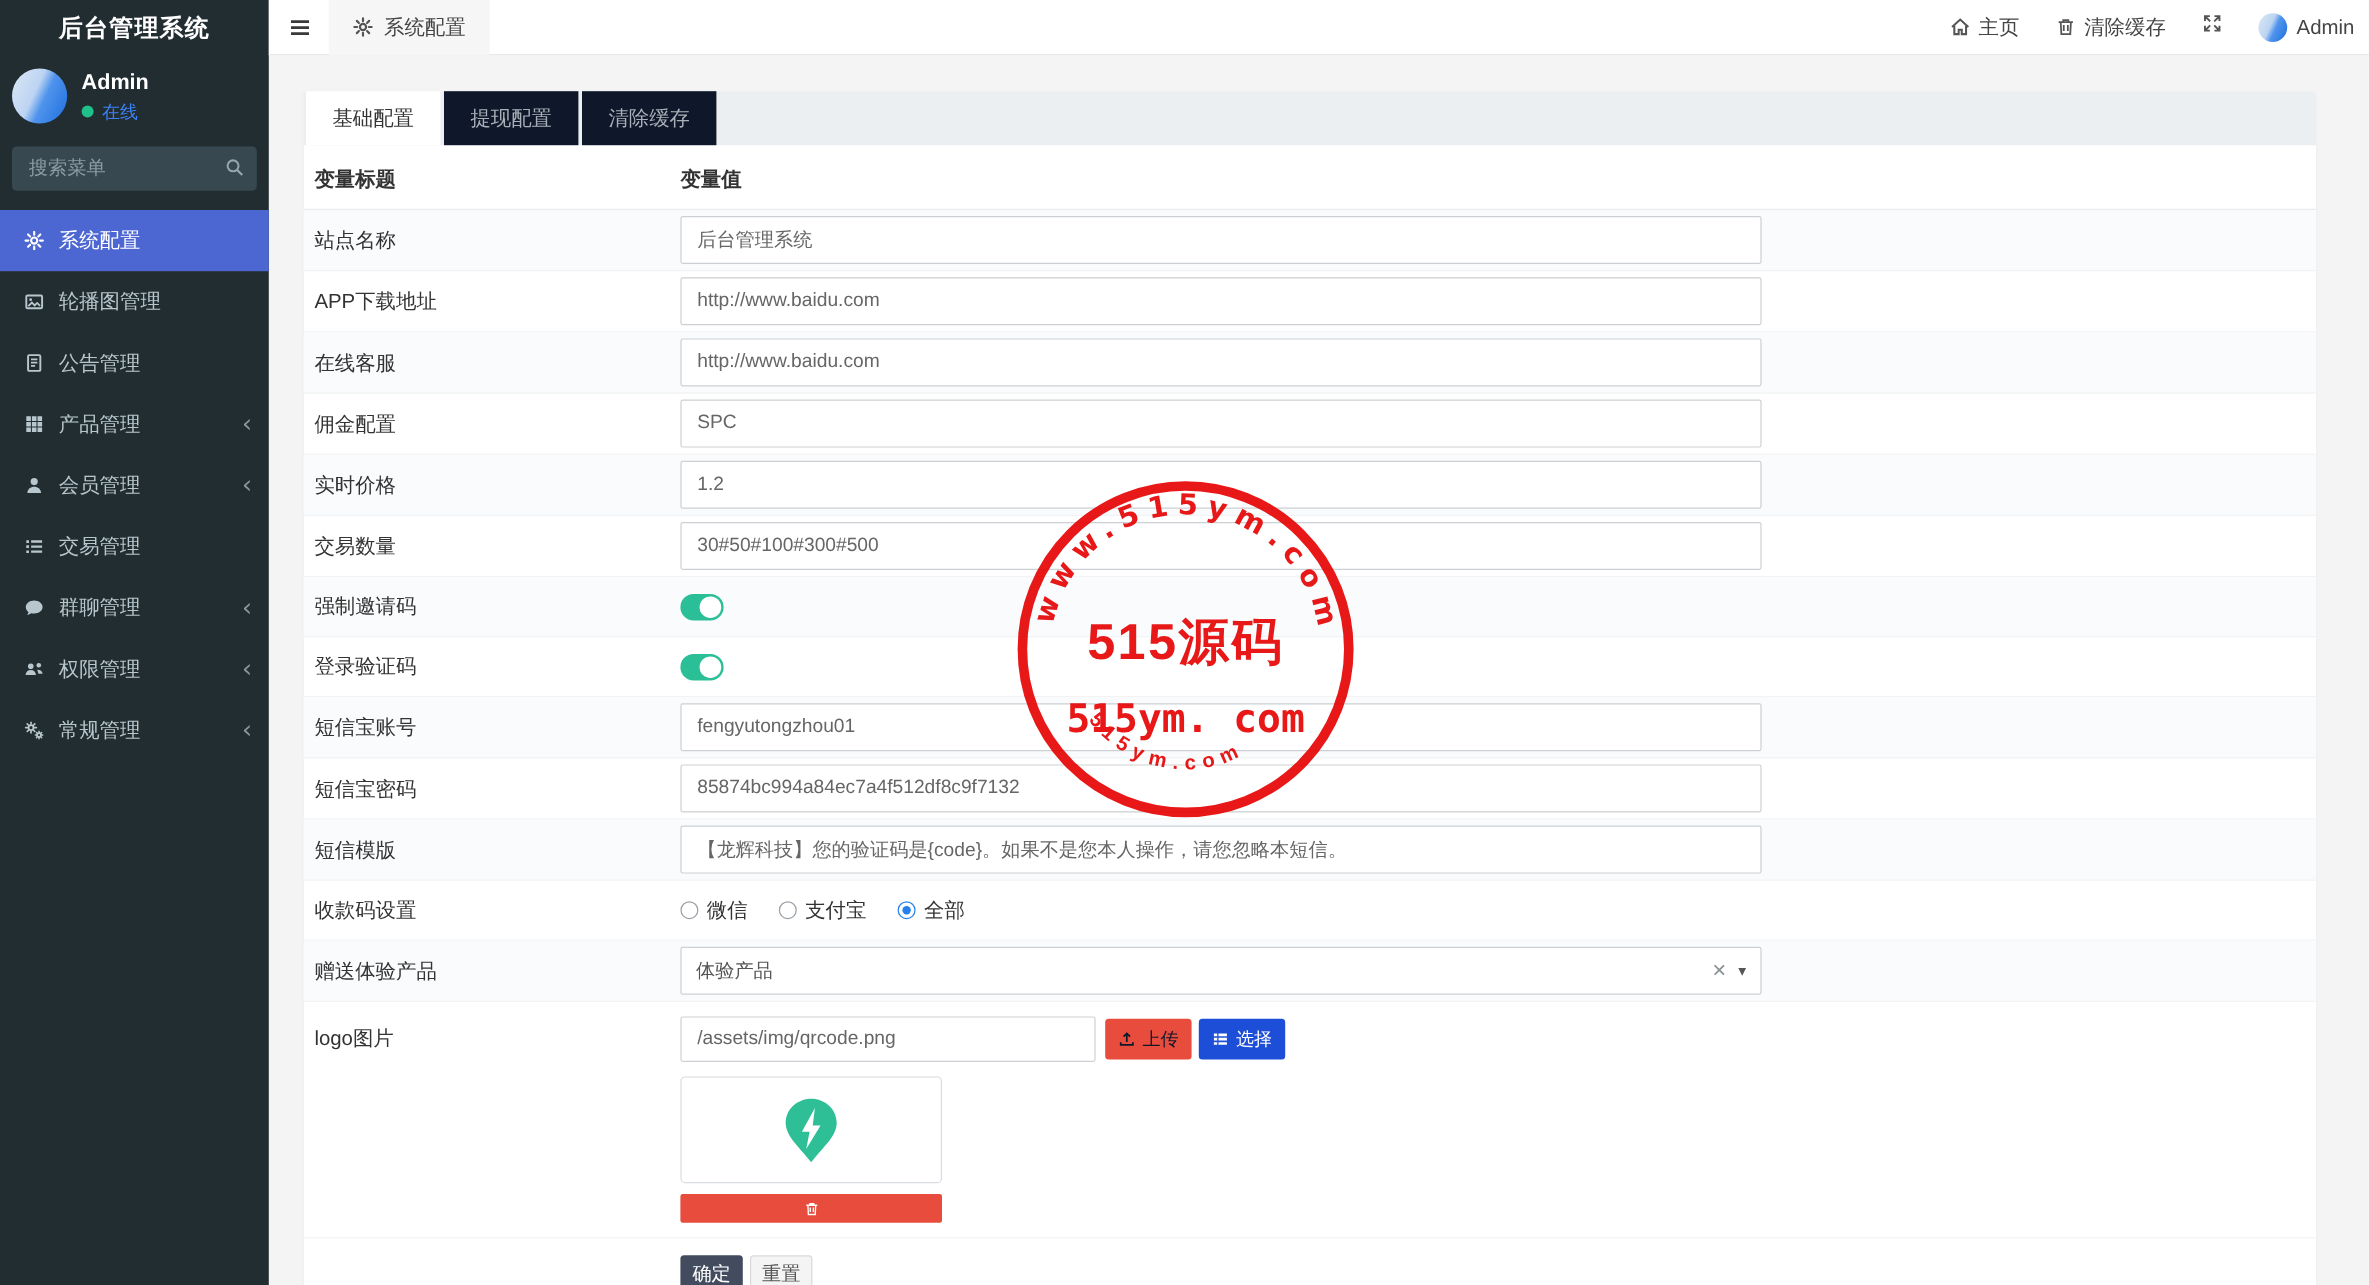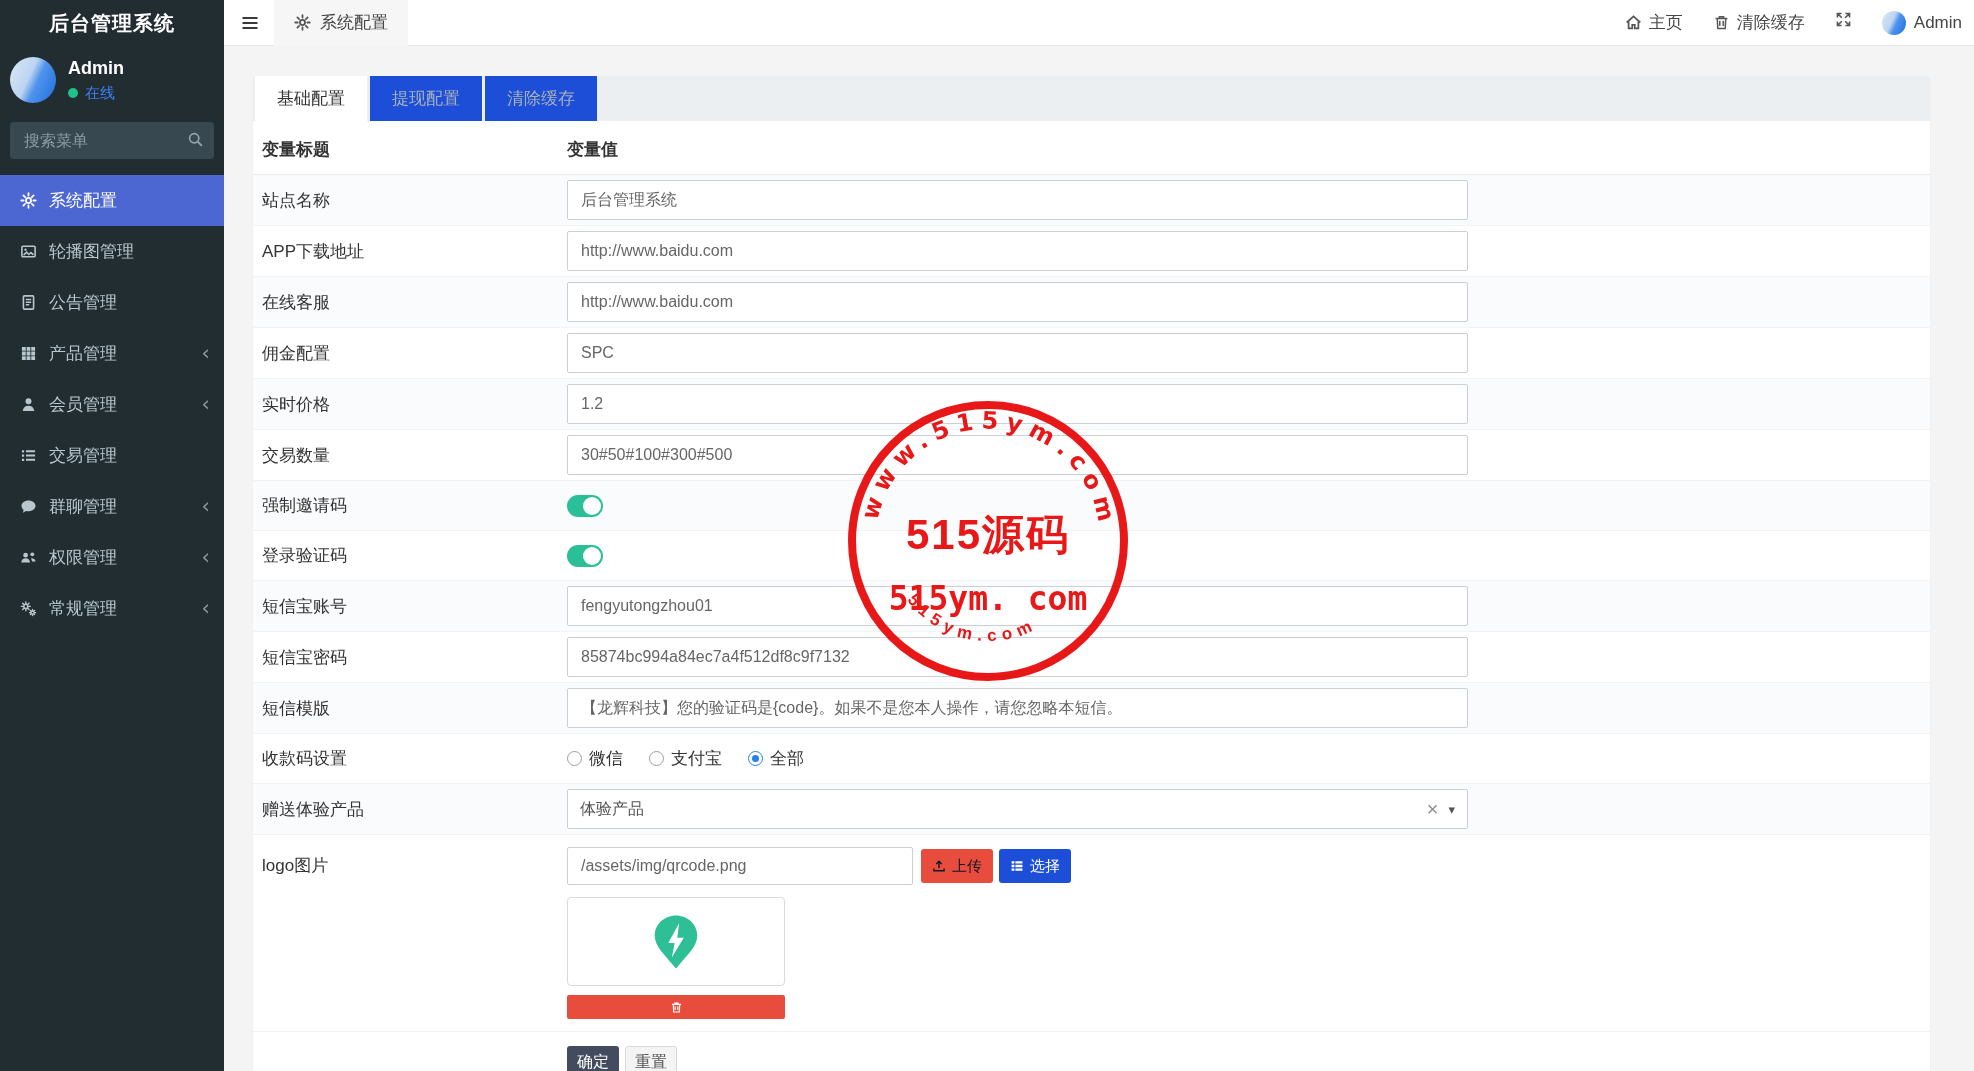--- a/index.html
+++ b/index.html
@@ -43,21 +43,21 @@
   .nav-link { display:flex; align-items:center; gap:7px; color:#454545; cursor:pointer; }
   .nav-link .svgi { color:#555; }
   .nav-user { display:flex; align-items:center; gap:8px; cursor:pointer; color:#454545; }
   .avatar-sm { width:24px; height:24px; border-radius:50%;
                background:linear-gradient(115deg,#dde8f5 0%,#bcd4f2 42%,#4f93ec 58%,#1e6fe0 100%); }
 
   .content { flex:1; padding:30px 44px 0 29px; }
   .card { background:#fff; border-radius:3px; box-shadow:0 1px 2px rgba(0,0,0,.06); }
   .tabstrip { background:#eceff1; display:flex; padding-left:2px; border-radius:3px 3px 0 0; }
   .tab { height:45px; display:flex; align-items:center; padding:0 22px; margin-right:3px;
-         background:#1d4ed8; color:#a9b1b8; cursor:pointer; font-size:17px; }
+         background:#0f172a; color:#a9b1b8; cursor:pointer; font-size:17px; }
   .tab.active { background:#fff; color:#333; }
 
   .thead { display:flex; padding:17px 0 13px 9px; border-bottom:1px solid #e9ecef; font-weight:bold; }
   .col1 { width:305px; flex:none; }
   .trow { display:flex; align-items:center; min-height:50px; padding:5px 14px 5px 9px; border-bottom:1px solid #f1f3f4; }
   .rows .trow:nth-child(odd) { background:#fafbfc; }
   .tlabel { width:305px; flex:none; color:#333; }
   .tvalue { flex:1; }
   .tinput { width:901px; height:40px; border:1px solid #ccd0d4; border-radius:2px; background:#fff;
             color:#666; font-size:16px; padding:0 13px; font-family:inherit; }

